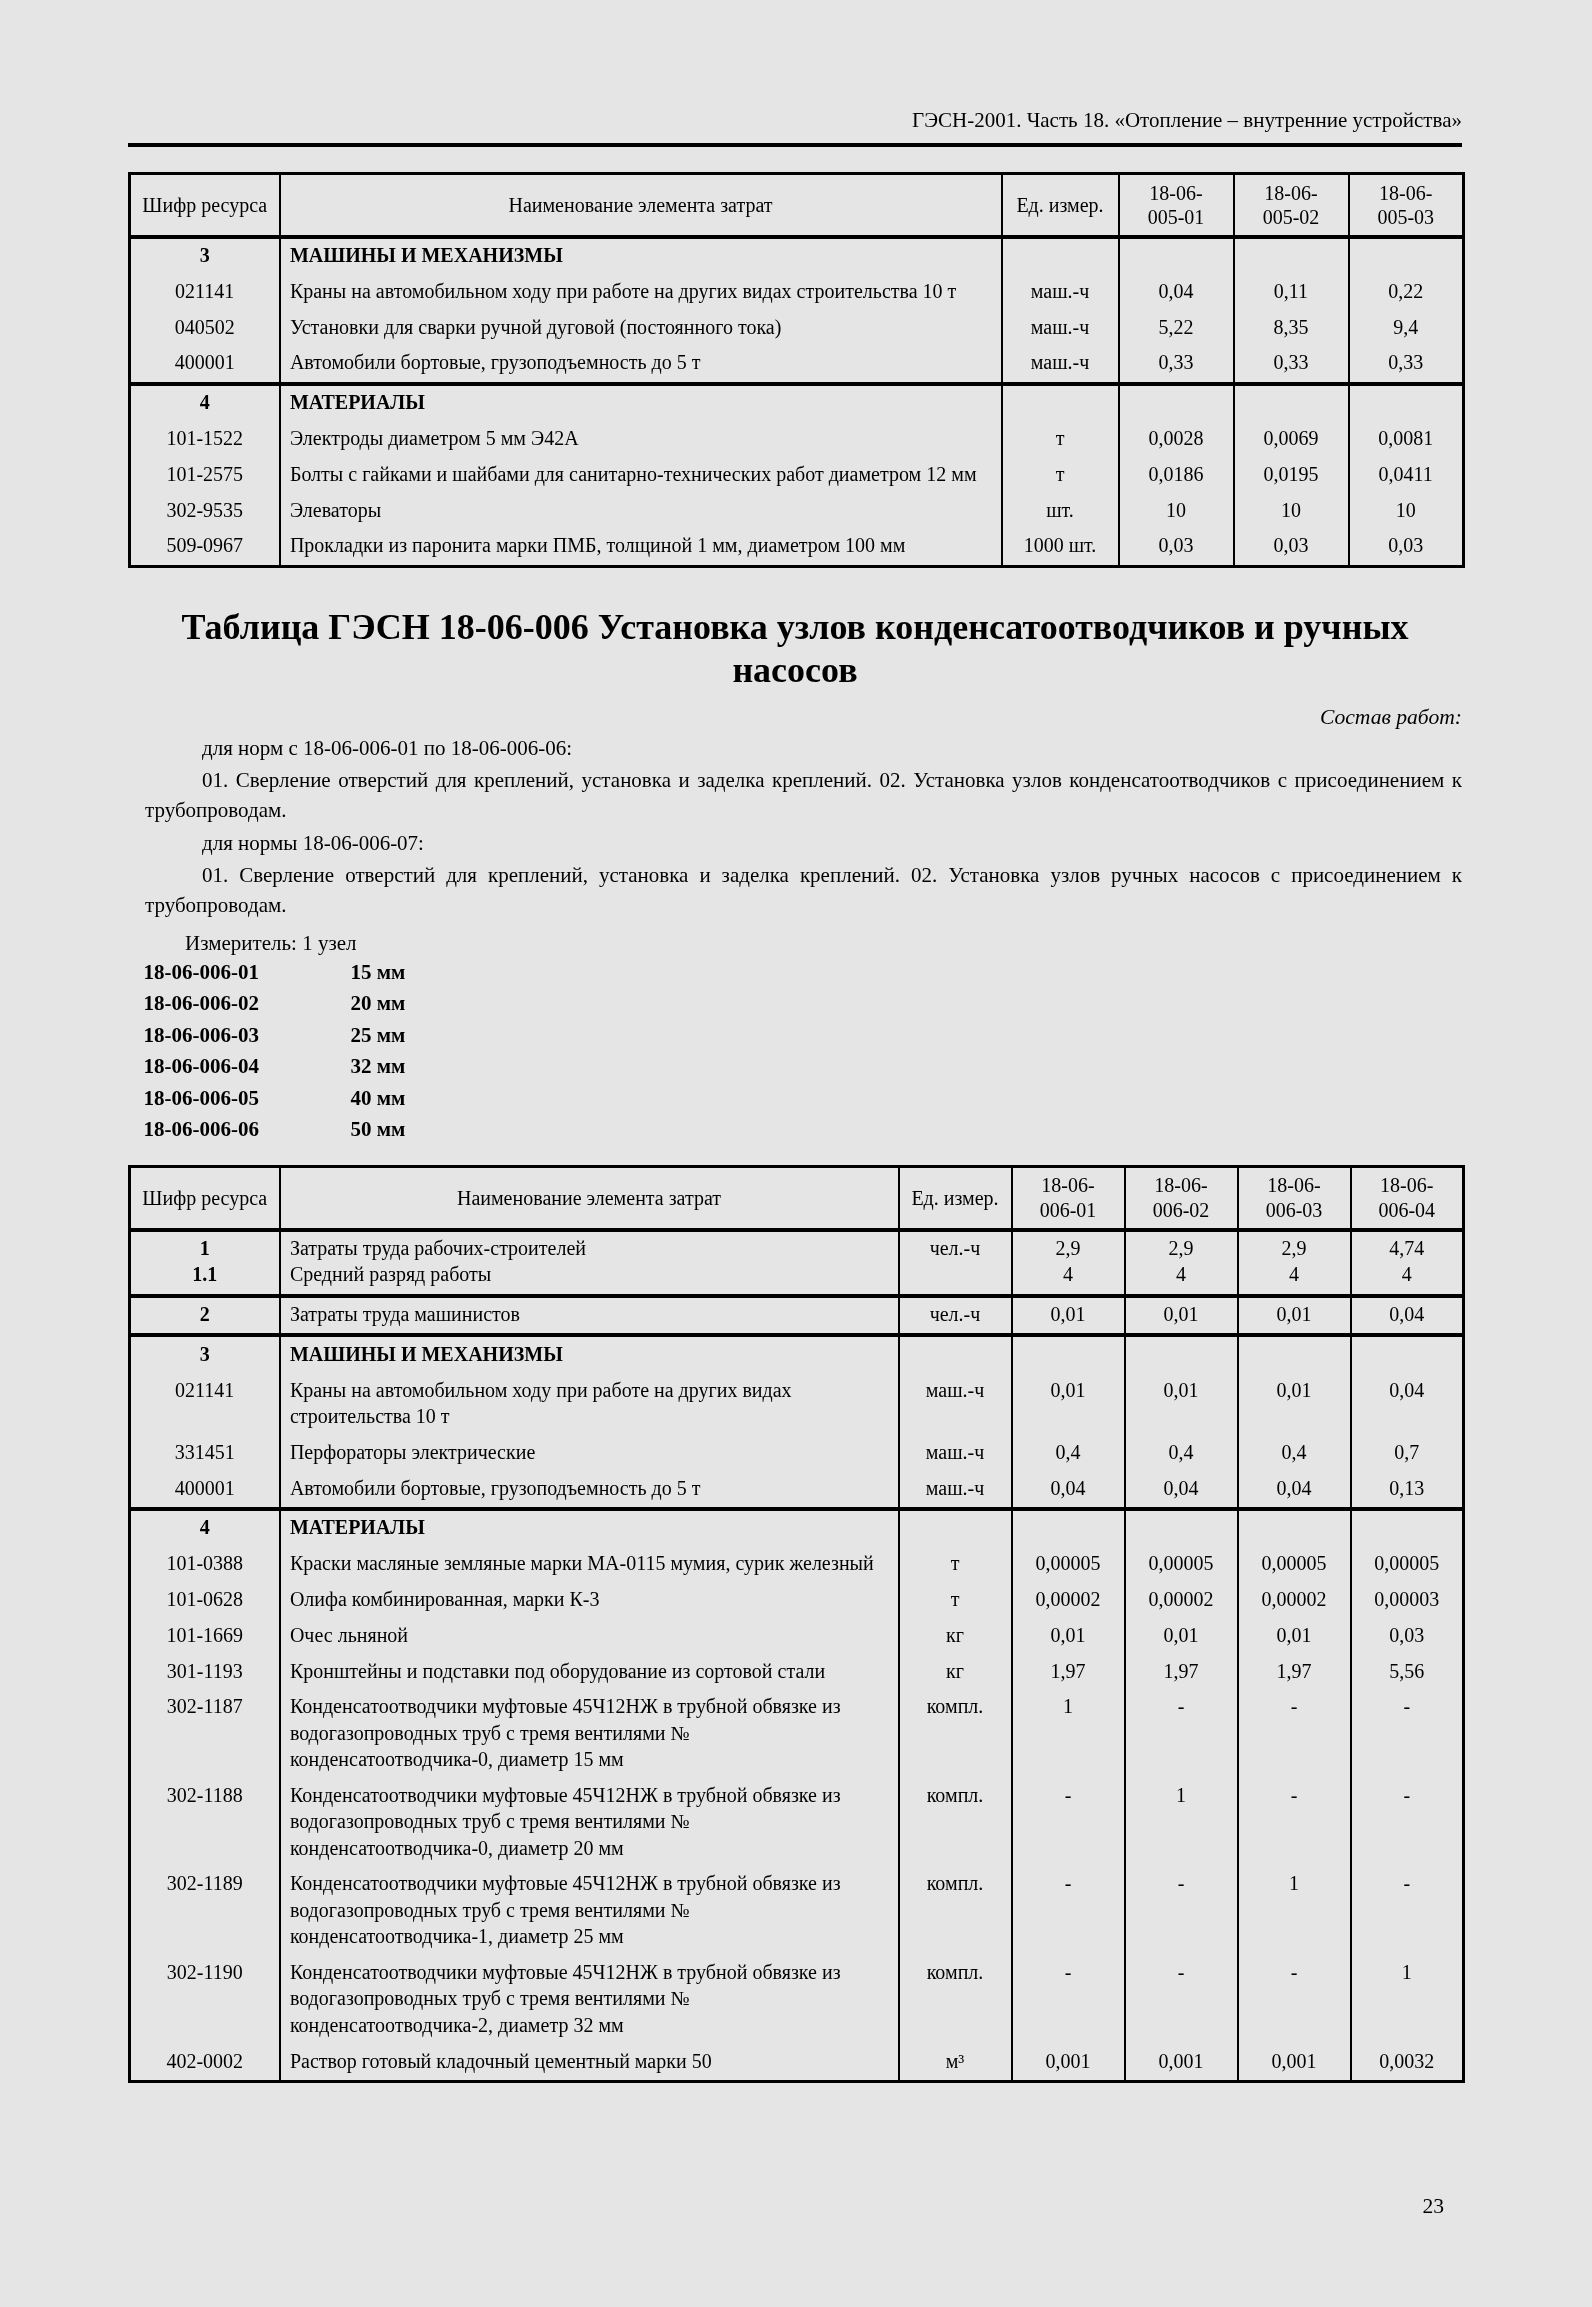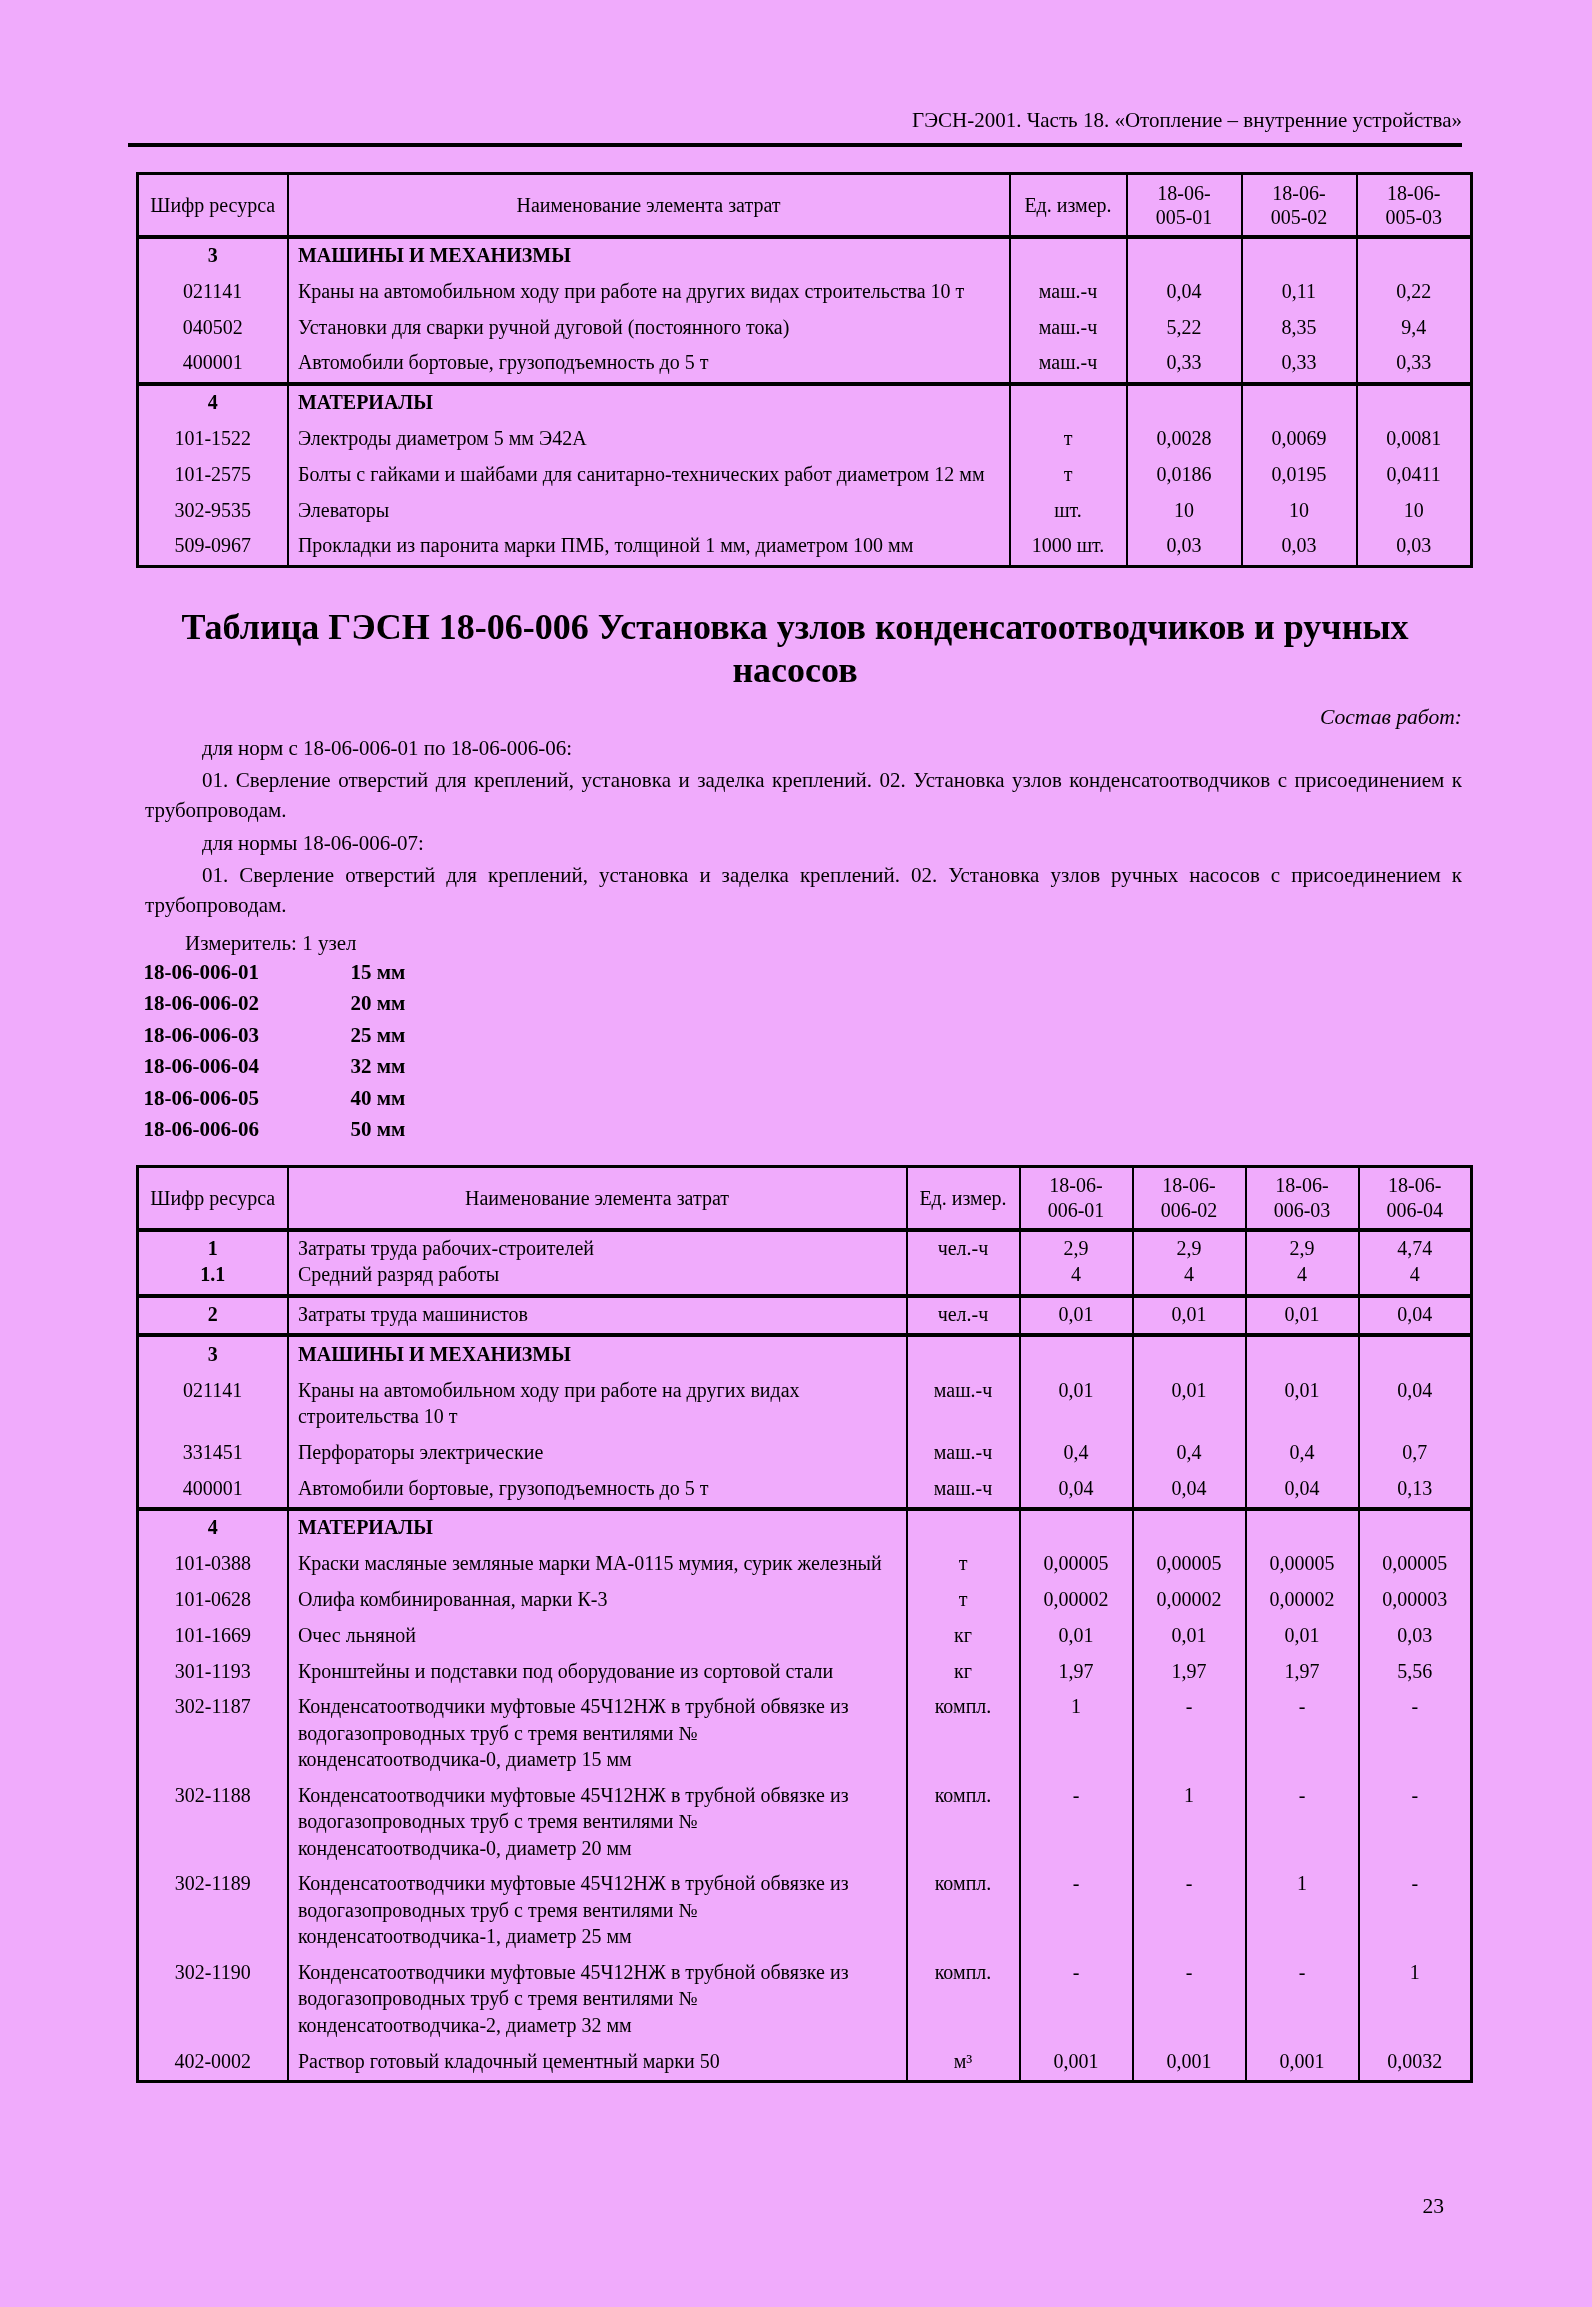--- a/index.html
+++ b/index.html
@@ -1,39 +1,38 @@
 <!DOCTYPE html>
 <html lang="ru" style="font-size:10.8px"><head>
 <meta charset="utf-8">
 <style>
   html,body{margin:0;padding:0;background:#ffffff;}
   .page{
     position:relative;
     width:1592px;height:2307px;
     margin:0 auto;
-    background:#f0abfc;
+    background:#e5e5e5;
     color:#000;
     font-family:"Liberation Serif","DejaVu Serif",serif;
     box-sizing:border-box;
     padding:108px 130px 0 128px;
     overflow:hidden;
   }
   
   .pg-header{text-align:right;font-size:21px;line-height:1.2;}
   .pg-rule{margin-top:9.4px;border-top:4px solid #000;height:0;}
 
   
   table.t{
     border:3.4px solid #000;
     border-collapse:collapse;
     table-layout:fixed;
     width:1334px;
     font-size:20px;
     line-height:1.32;
-    margin-left:8px;
   }
   table.t1{margin-top:25.6px;}
   table.t2{margin-top:19px;}
   .t th,.t td{border-left:2px solid #000;vertical-align:top;}
   .t th:first-child,.t td:first-child{border-left:none;}
   .t thead th{
     border-bottom:4.7px solid #000;
     vertical-align:middle;
     text-align:center;
     font-weight:normal;

